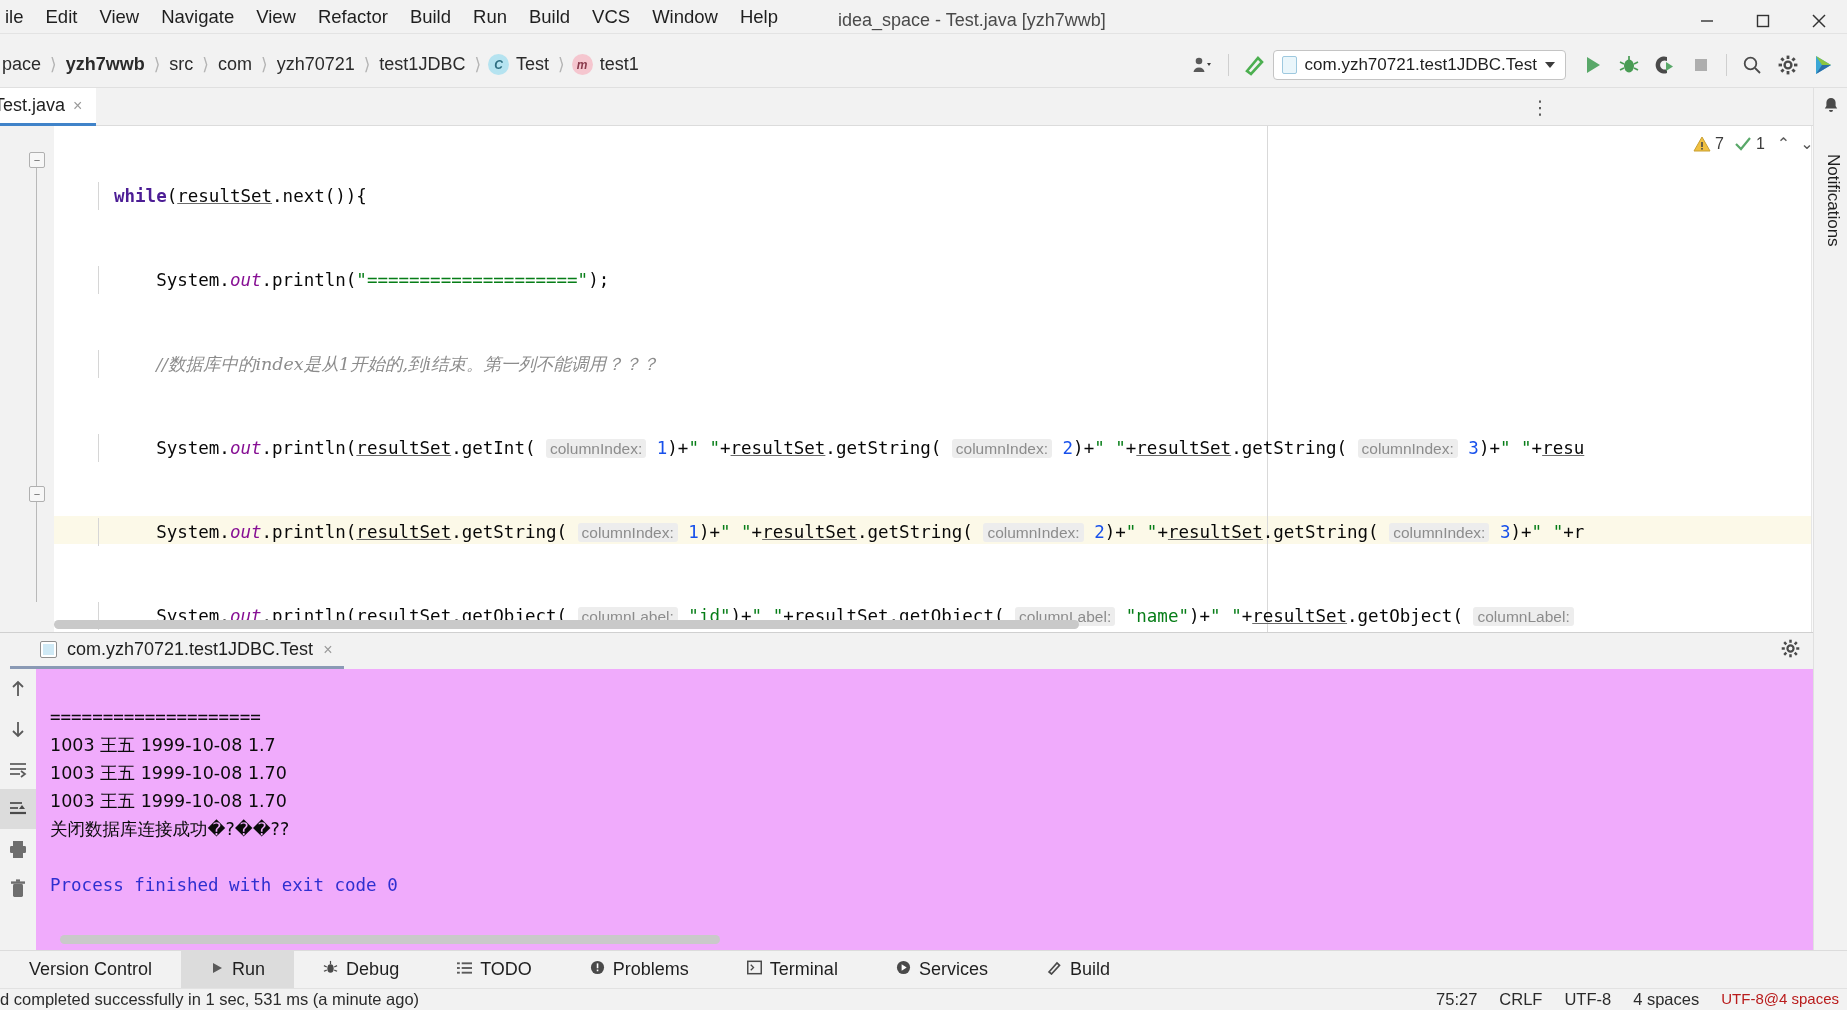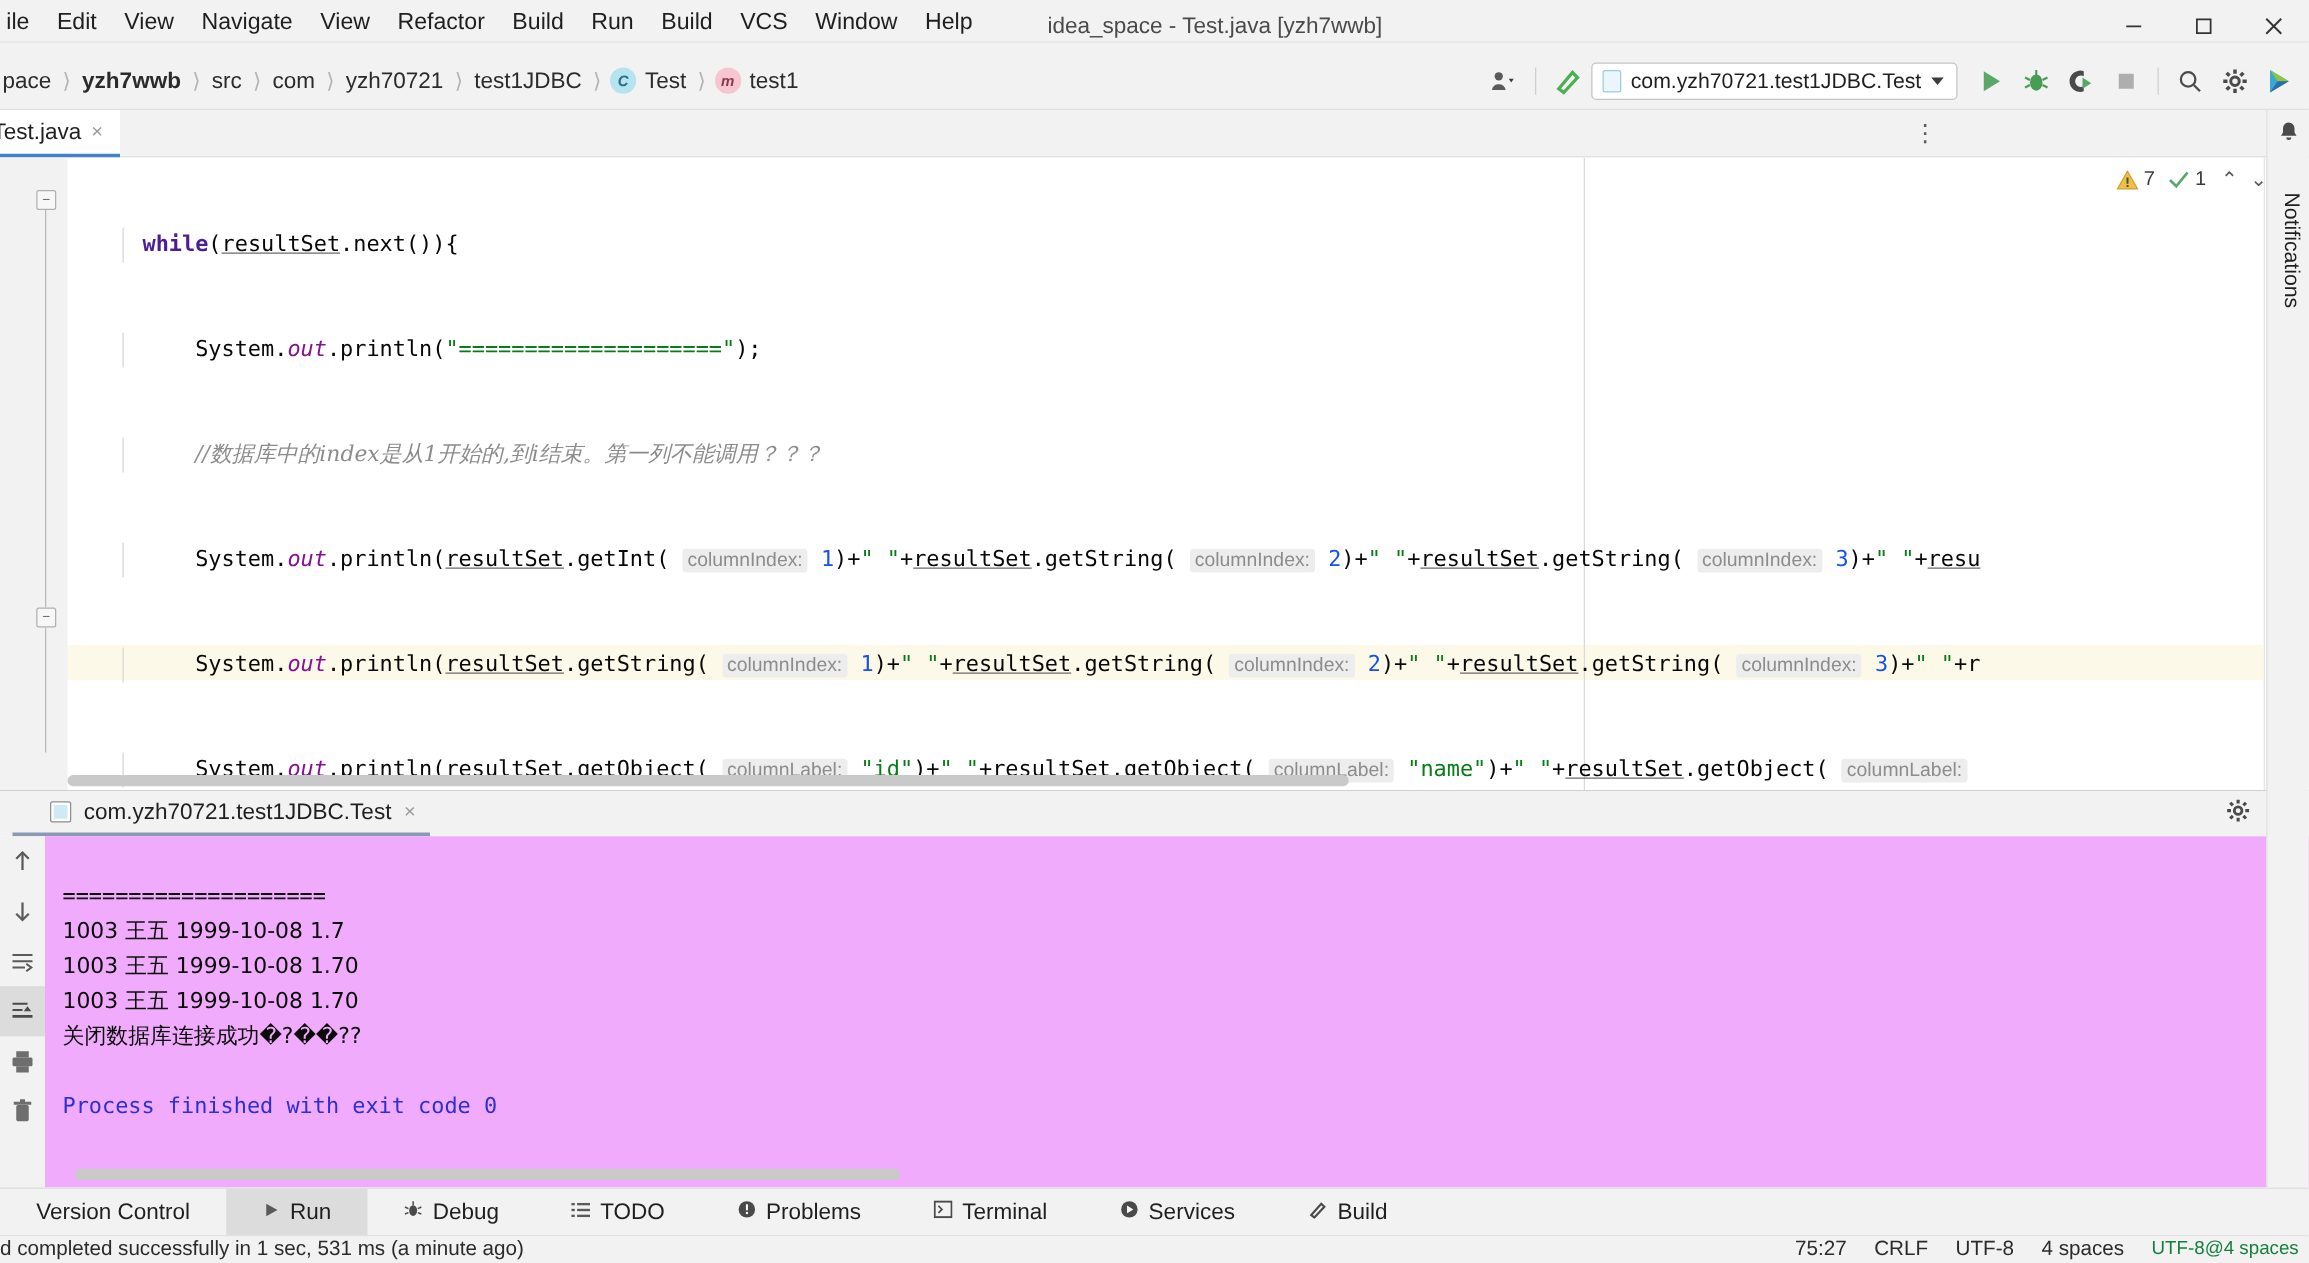--- a/index.html
+++ b/index.html
@@ -192,21 +192,21 @@
   }
   .bb-item.active{ background:#dcdcdc; }
 
   
   .statusbar{
     position:absolute; left:0; top:988px; width:1847px; height:22px;
     background:#f2f2f2; display:flex; align-items:center;
     font-size:16.5px; color:#2b2b2b; border-top:1px solid #e2e2e2;
   }
   .sb-right{ position:absolute; right:8px; display:flex; align-items:flex-start; gap:22px; }
-  .wm{ color:#15803d; font-size:15px; }
+  .wm{ color:#b91c1c; font-size:15px; }
 
   
   .rightstrip{
     position:absolute; right:0; top:88px; width:34px; bottom:60px;
     background:#f2f2f2; border-left:1px solid #e0e0e0;
   }
   .vtext{
     position:absolute; top:66px; right:4px;
     writing-mode:vertical-rl; font-size:17px; color:#1f1f1f; white-space:nowrap;
   }

